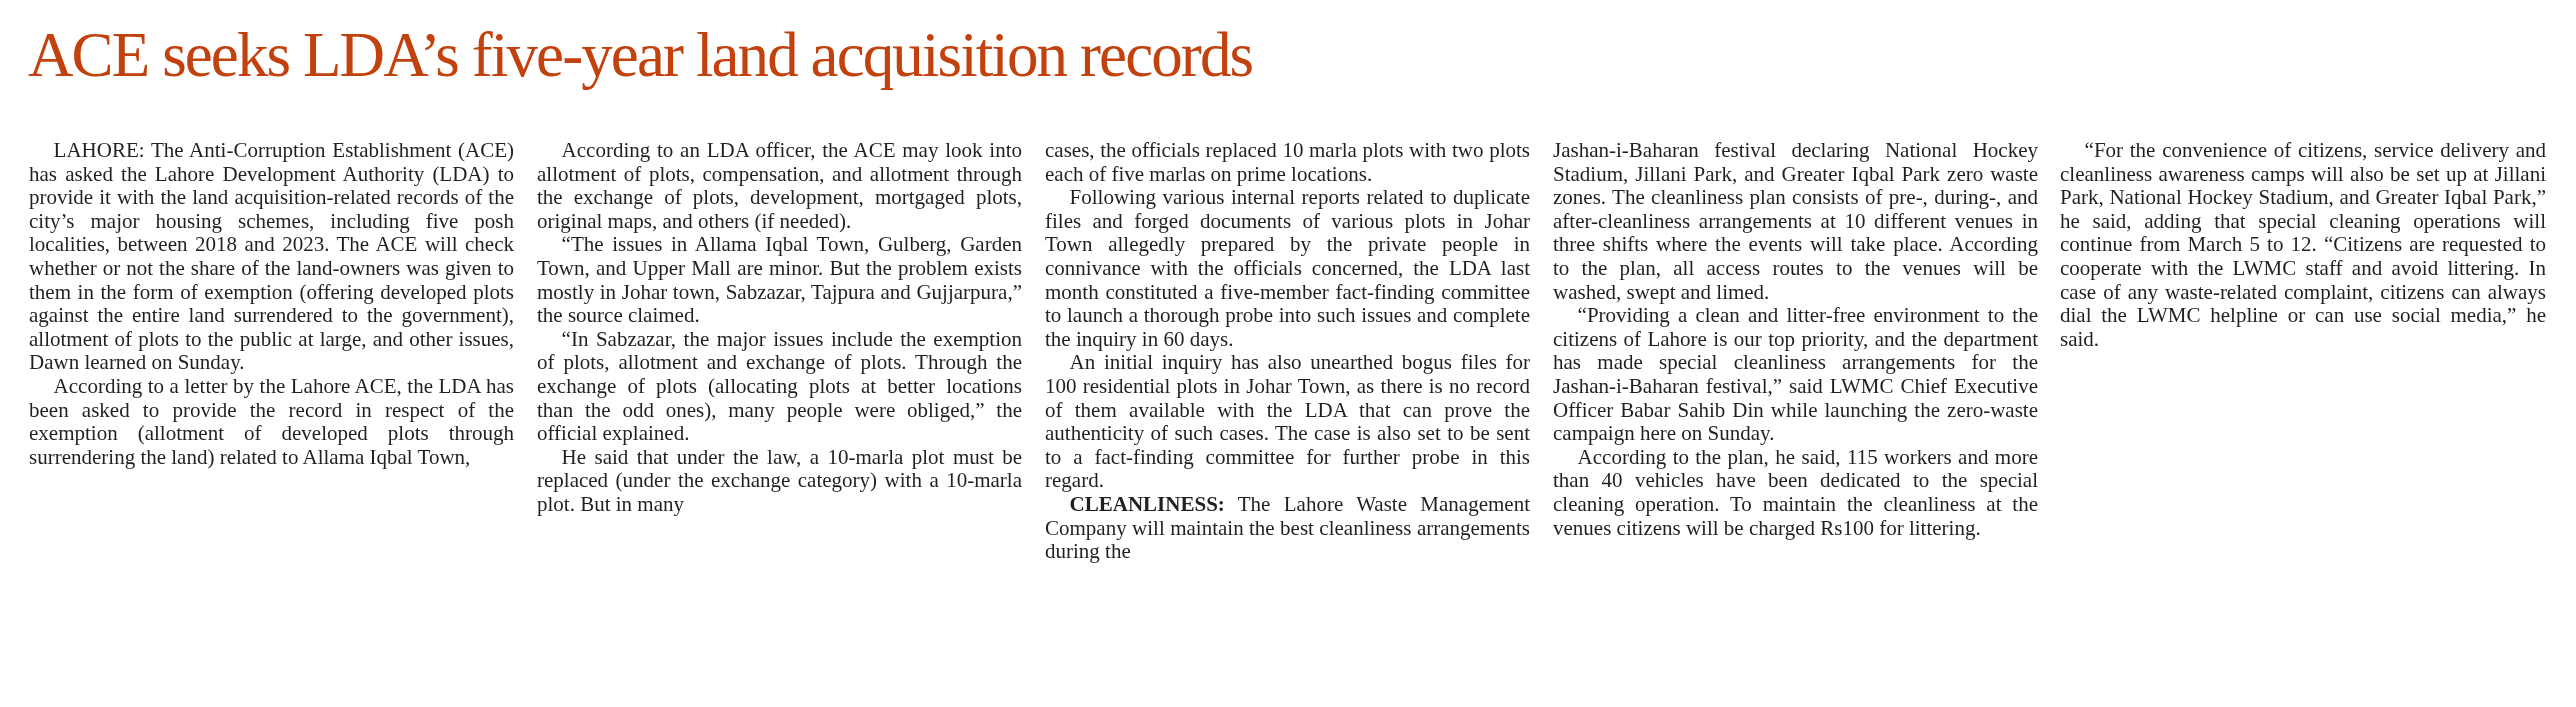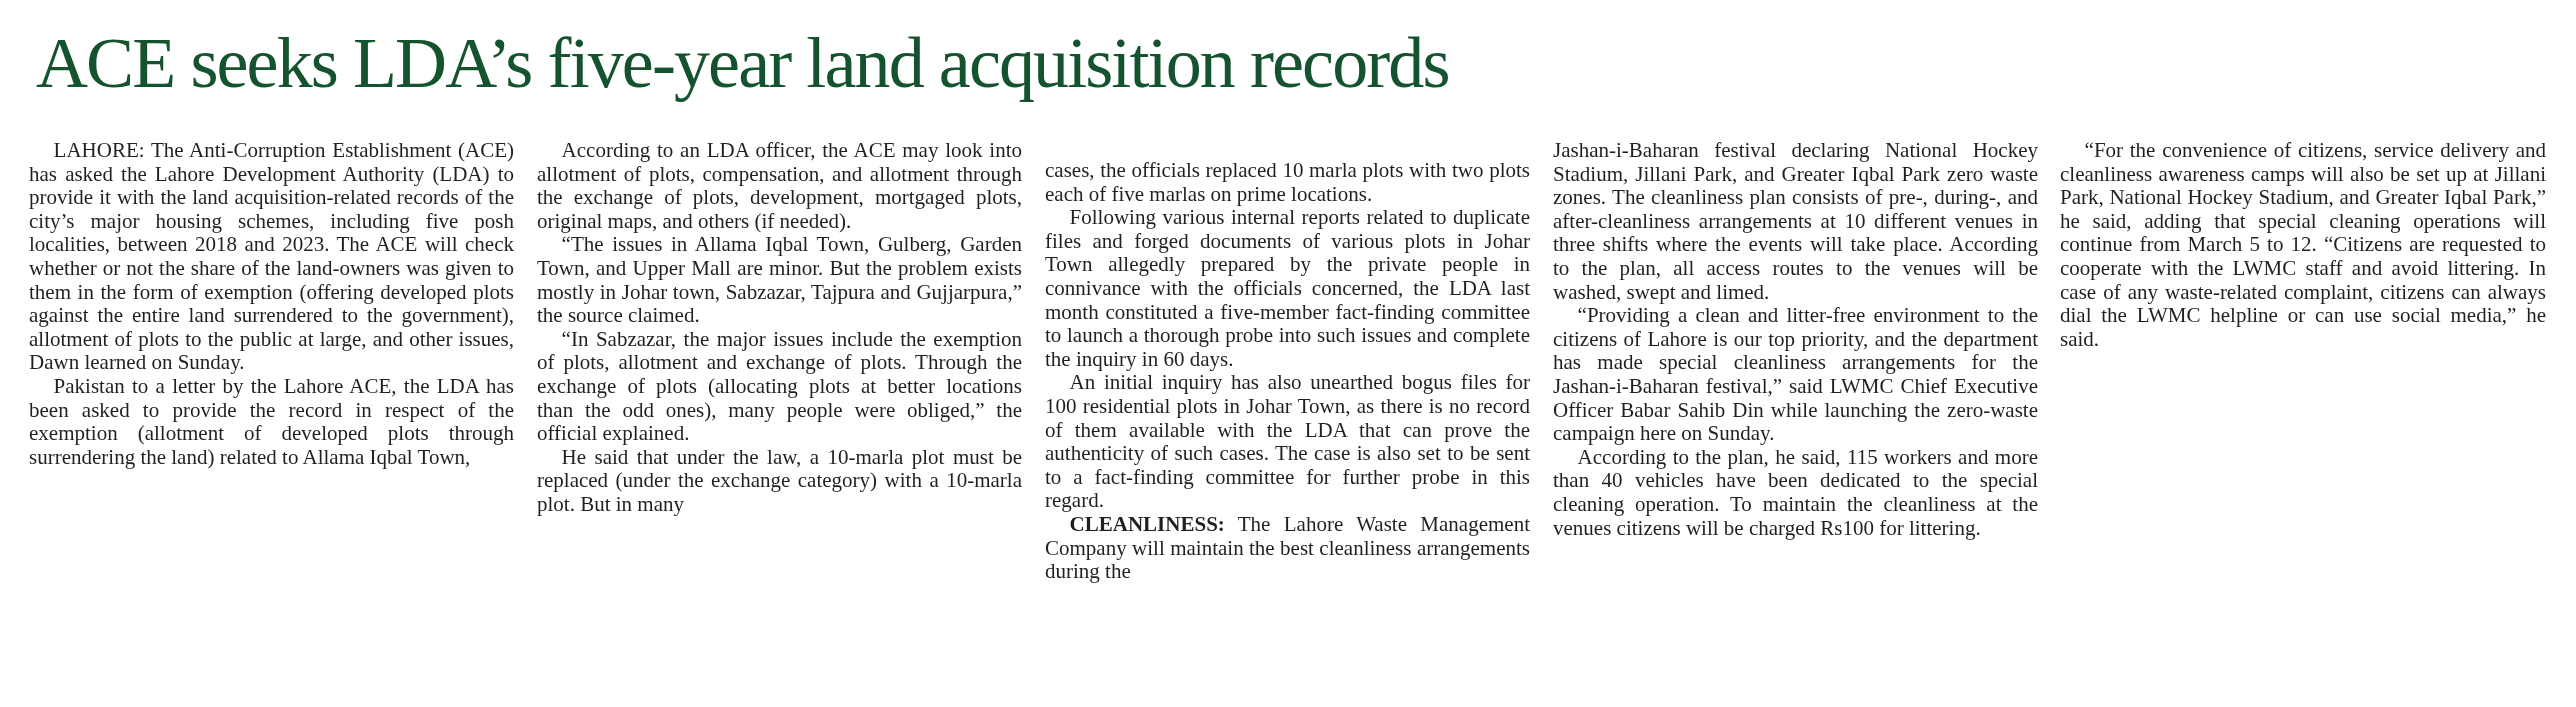--- a/index.html
+++ b/index.html
@@ -1,51 +1,51 @@
 <!DOCTYPE html>
 <html style="font-size:12.3px"><head>
 <meta charset="utf-8">
 <style>
   html, body { margin: 0; padding: 0; background: #ffffff; }
   body { width: 2576px; height: 707px; position: relative; overflow: hidden; color: #231f20; }
   .headline {
-    position: absolute; left: 28px; top: 4.6px; margin: 8px;
+    position: absolute; left: 28px; top: 4.6px; margin: 0;
     font-family: "Liberation Serif", "DejaVu Serif", serif;
-    font-weight: normal; font-size: 72px; line-height: 100px;
-    letter-spacing: -1.9px; white-space: nowrap; color: #14532d;
+    font-weight: normal; font-size: 63px; line-height: 100px;
+    letter-spacing: -1.9px; white-space: nowrap; color: #c2410c;
   }
   .col {
     position: absolute; top: 139px; width: 485px;
     font-family: "Liberation Serif", "DejaVu Serif", serif;
     font-size: 21px; line-height: 23.6px; text-align: justify;
     hyphens: manual;
   }
   .col p { margin: 0; text-indent: 24.6px; }
   .col p.noindent { text-indent: 0; }
   .byline {
     font-family: "Liberation Sans", "DejaVu Sans", sans-serif;
     font-size: 21.6px; line-height: 26px; padding-bottom: 4.6px;
     border-bottom: 1.5px solid #231f20; margin-bottom: 35px; text-indent: 0;
     color: #231f20;
   }
   .b { font-weight: bold; }
   #c1 { left: 29px; }
   #c2 { left: 537px; }
-  #c3 { left: 1045px; margin-top: 20px; }
+  #c3 { left: 1045px; }
   #c4 { left: 1553px; }
   #c5 { left: 2060px; width: 486px; }
 </style>
 </head>
 <body>
 
 <h1 class="headline">ACE seeks LDA’s five-year land acquisition records</h1>
 
 <div class="col" id="c1">
   <p><span class="b"></span><span>LAHORE: The Anti-Corruption Establishment (ACE) has asked the Lahore Development Authority (LDA) to provide it with the land acquisition-related records of the city’s major housing schemes, including five posh localities, between 2018 and 2023. The ACE will check whether or not the share of the land-owners was given to them in the form of exemption (offering developed plots against the entire land surrendered to the government), allotment of plots to the public at large, and other issues, Dawn learned on Sunday.</span></p>
-  <p><span class="b"></span><span>Pakistan to a letter by the Lahore ACE, the LDA has been asked to provide the record in respect of the exemption (allotment of developed plots through surrendering the land) related to Allama Iqbal Town,</span></p>
+  <p><span class="b"></span><span>According to a letter by the Lahore ACE, the LDA has been asked to provide the record in respect of the exemption (allotment of developed plots through surrendering the land) related to Allama Iqbal Town,</span></p>
 </div>
 
 <div class="col" id="c2">
   <p><span class="b"></span><span>According to an LDA officer, the ACE may look into allotment of plots, compensation, and allotment through the exchange of plots, development, mortgaged plots, original maps, and others (if needed).</span></p>
   <p><span class="b"></span><span>“The issues in Allama Iqbal Town, Gulberg, Garden Town, and Upper Mall are minor. But the problem exists mostly in Johar town, Sabzazar, Tajpura and Gujjarpura,” the source claimed.</span></p>
   <p><span class="b"></span><span>“In Sabzazar, the major issues include the exemption of plots, allotment and exchange of plots. Through the exchange of plots (allocating plots at better locations than the odd ones), many people were obliged,” the official explained.</span></p>
   <p><span class="b"></span><span>He said that under the law, a 10-marla plot must be replaced (under the exchange category) with a 10-marla plot. But in many</span></p>
 </div>
 
 <div class="col" id="c3">

